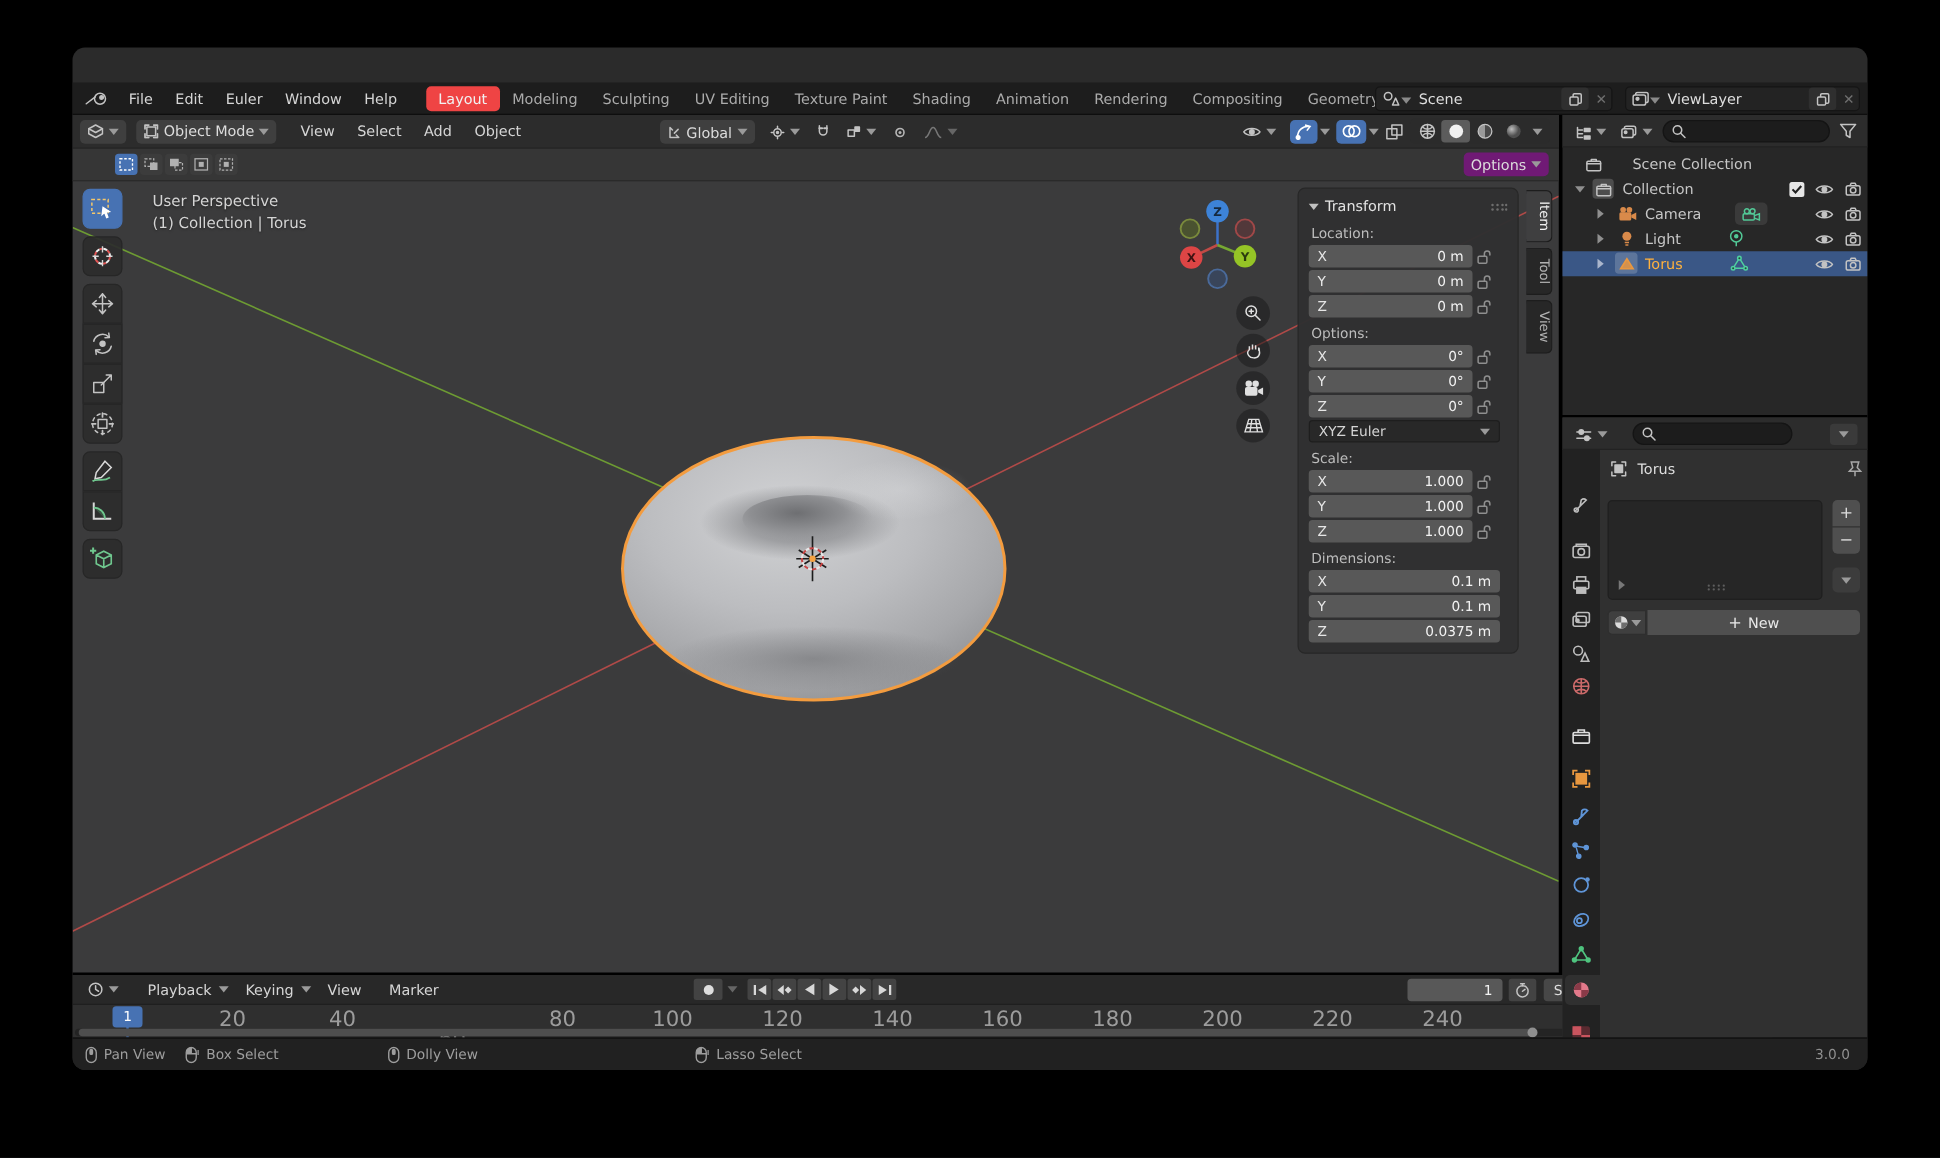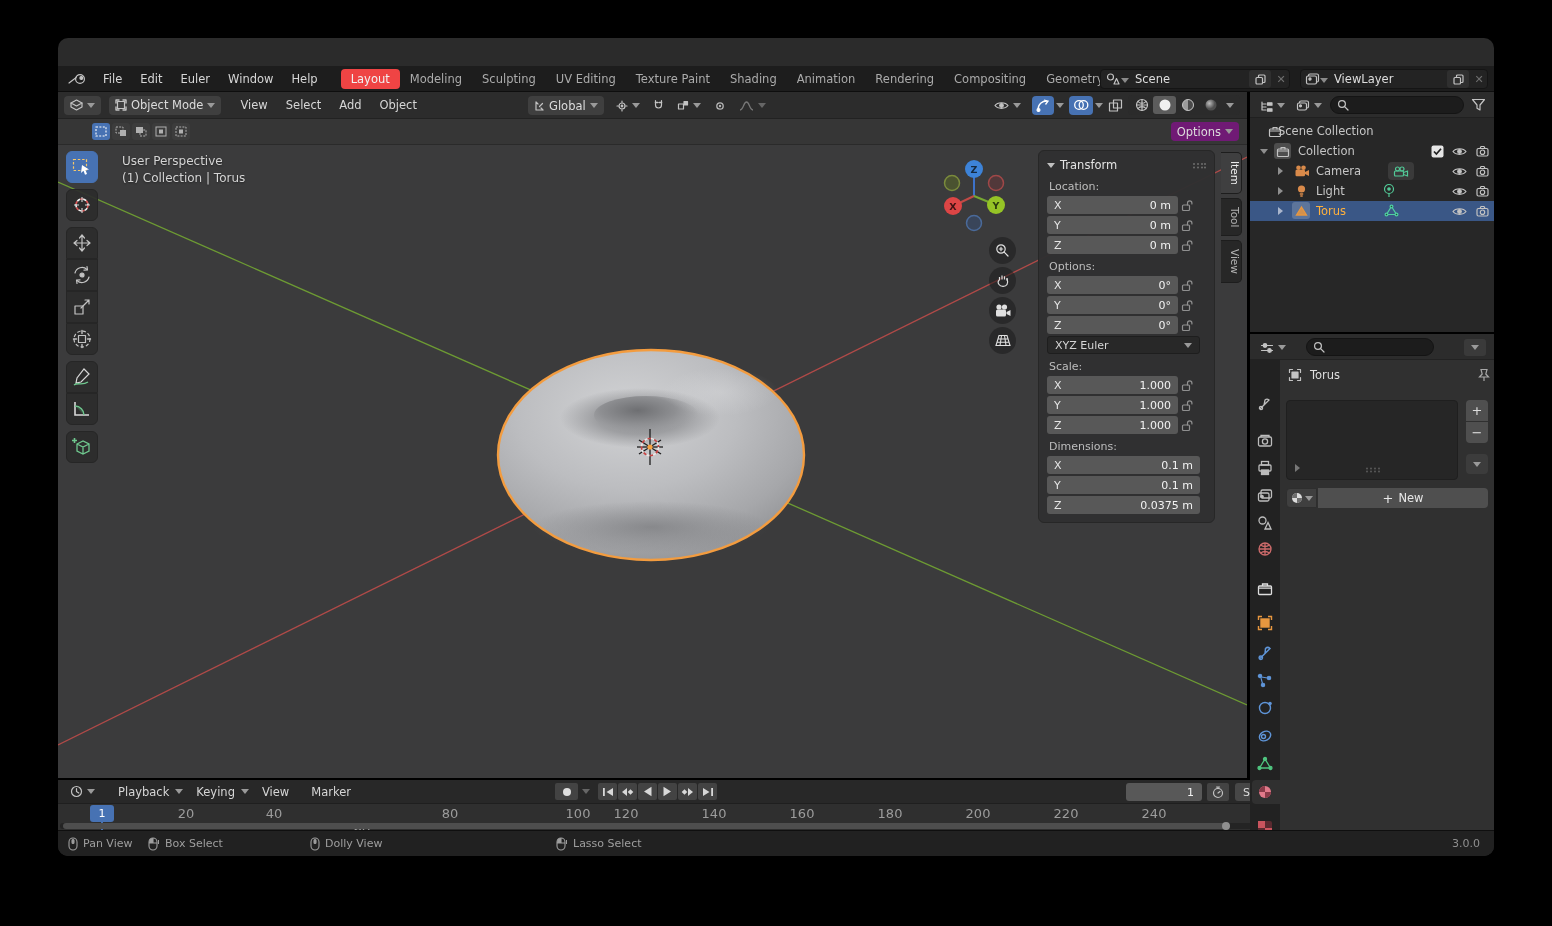--- a/index.html
+++ b/index.html
@@ -85,21 +85,21 @@
            border-radius:3px; padding:0 7px; color:#d5d5d5; font-size:11px; margin:2px 0; }
   .ntabs { position:absolute; left:1163px; top:7px; width:21px; }
   .ntab { writing-mode:vertical-rl; text-align:center; width:21px; border:1px solid #1d1d1d; border-left:none;
           border-radius:0 5px 5px 0; background:#272727; color:#b2b2b2; font-size:10.5px; padding:8px 0; margin-bottom:4px; }
   .ntab.active { background:#3f3f40; color:#f0f0f0; }
 
   
   .tl-editor { position:absolute; left:0; top:688px; width:1360px; height:50px; background:#282828; }
   .tl-header { position:absolute; left:0; top:0; right:0; height:24px; background:#282828; display:flex; align-items:center; border-bottom:1px solid #1f1f1f;}
   .tl-ruler { position:absolute; left:0; top:24px; right:0; height:26px; background:#2f2f2f; }
-  .tl-mark { position:absolute; top:2px; transform:translateX(-50%); color:#9c9c9c; font-size:13px; }
+  .tl-mark { position:absolute; top:2px; transform:translateX(-50%); color:#9c9c9c; font-size:17px; }
   .tbtn2 { width:19px; height:17px; background:#434343; border-radius:2px; margin-right:1px;
            display:flex; align-items:center; justify-content:center; }
   .tl-field { display:flex; align-items:center; height:18px; border-radius:3px; font-size:11px; }
   .playhead { position:absolute; left:32px; top:1px; width:24px; height:17px; background:#4772b3; border-radius:3px;
               color:#fff; font-size:11px; display:flex; align-items:center; justify-content:center; }
   .scrollbar { position:absolute; left:2px; right:2px; top:19px; height:6px; background:#242424; border-radius:3px; }
   .sb-thumb { position:absolute; left:3px; width:1165px; top:0; height:6px; background:#4e4e4e; border-radius:3px; }
 
   
   .rcol { position:absolute; left:1192px; top:0; width:244px; height:738px; }
@@ -756,21 +756,21 @@
             <span>End</span>
                 <span style="margin-left:auto;">250</span>
           </div>
         </div>
       </div>
       <div class="tl-ruler">
         <span class="tl-mark" style="left:128px;">20</span>
         <span class="tl-mark" style="left:216px;">40</span>
         <span class="tl-mark" style="left:304px;margin-top:16px;">60</span>
         <span class="tl-mark" style="left:392px;">80</span>
-        <span class="tl-mark" style="left:480px;margin-left:40px;">100</span>
+        <span class="tl-mark" style="left:480px;">100</span>
         <span class="tl-mark" style="left:568px;">120</span>
         <span class="tl-mark" style="left:656px;">140</span>
         <span class="tl-mark" style="left:744px;text-align:right;">160</span>
         <span class="tl-mark" style="left:832px;">180</span>
         <span class="tl-mark" style="left:920px;">200</span>
         <span class="tl-mark" style="left:1008px;">220</span>
         <span class="tl-mark" style="left:1096px;">240</span>
         <div class="abs" style="left:43px;top:17px;width:2px;height:9px;background:#4772b3;"></div>
         <div class="playhead">1</div>
         <div class="scrollbar">
@@ -810,21 +810,21 @@
             <path d="M1.5 1.5 H13.5 L9 7 V12 L6 10.2 V7 Z"></path>
               </svg>
         </div>
         <div class="abs" style="left:0;top:26px;right:0;bottom:0;">
 
           <div class="o-row" style="top:3px;">
             <svg class="ic abs" style="left:18px;" width="14" height="13">
               <rect x="1.5" y="4" width="11" height="7.5" rx="1"></rect>
                   <path d="M1.5 6 H12.5 M5 4 V2.5 H9 V4"></path>
                 </svg>
-            <span class="o-label abs" style="left:28px;top:3px;">Scene Collection</span>
+            <span class="o-label abs" style="left:56px;top:3px;">Scene Collection</span>
           </div>
 
           <div class="o-row" style="top:23px;padding-left:12px;">
             <span class="dis down abs" style="left:10px;top:8px;border-top-color:#8f8f8f;"></span>
             <span class="abs" style="left:24px;top:2px;width:17px;height:16px;background:#4d4d4d;border-radius:3px;"></span>
             <svg class="ic abs" style="left:26px;top:4px;" width="14" height="13">
               <rect x="1.5" y="4" width="11" height="7.5" rx="1"></rect>
                   <path d="M1.5 6 H12.5 M5 4 V2.5 H9 V4"></path>
                 </svg>
             <span class="o-label abs" style="left:48px;top:3px;">Collection</span>

